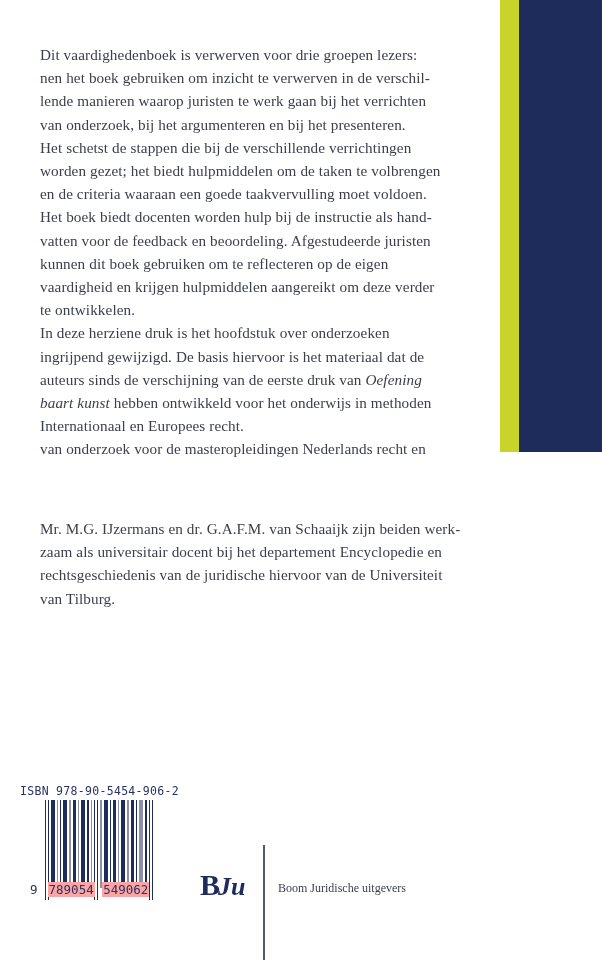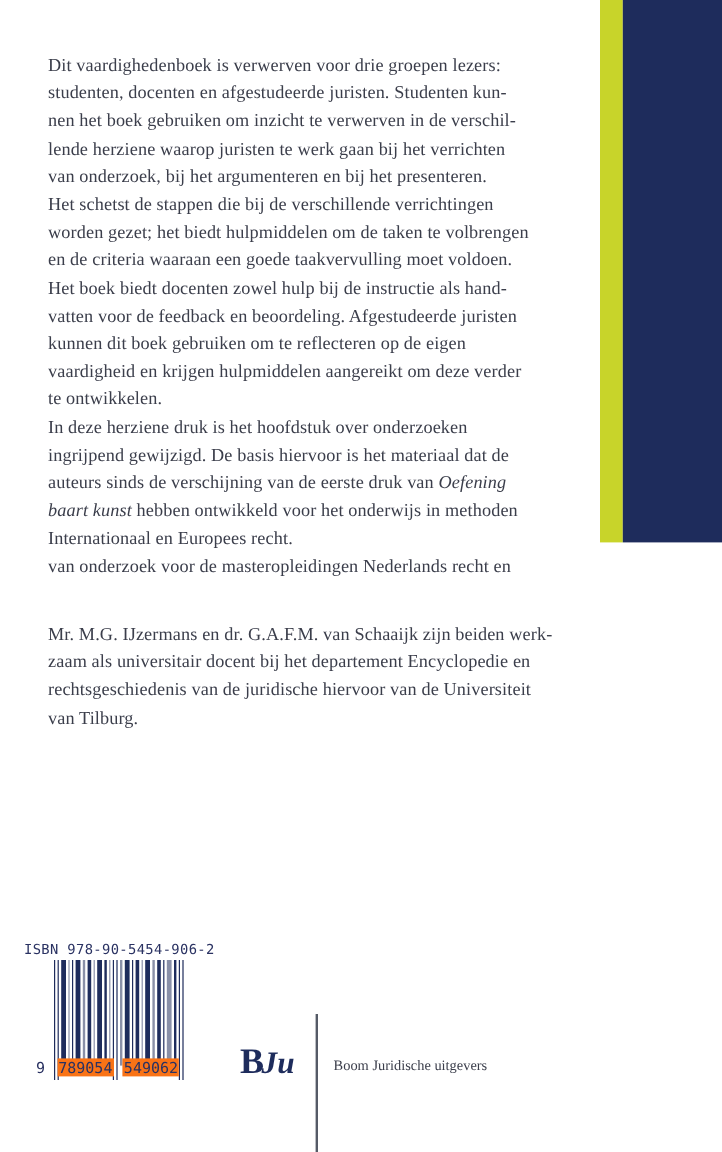--- a/index.html
+++ b/index.html
@@ -38,21 +38,21 @@
       display: flex; align-items: flex-start;
     }
     .barcode span { display: block; height: 88px; margin-right: 2px; }
     .barcode span.long { height: 100px; }
     .barcode-digits {
       position: absolute; left: 30px; top: 882px;
       font-family: "DejaVu Sans Mono", "Liberation Mono", monospace;
       font-size: 12.5px; color: #2a3262; background: transparent;
     }
     .barcode-digits .first { margin-right: 10px; }
-    .barcode-digits .grp { background: #f97316; padding: 0 1px; }
+    .barcode-digits .grp { background: #fca5a5; padding: 0 1px; }
 
     .logo {
       position: absolute; left: 200px; top: 868px;
       font-family: "Liberation Serif", "DejaVu Serif", serif;
       font-weight: bold; font-size: 30px; color: #1e2c5c;
     }
     .logo .ju { font-style: italic; font-size: 26px; margin-left: -2px; }
     .divider {
       position: absolute; left: 263px; top: 845px; width: 1.5px; height: 115px;
       background: #555a66;
@@ -64,28 +64,27 @@
     }
   </style>
 </head>
 <body>
 
 <div class="band-yellow"></div>
 <div class="band-navy"></div>
 
 <div class="text-block blurb">
   <span class="line">Dit vaardighedenboek is verwerven voor drie groepen lezers:</span>
-  <span class="line">studenten, docenten en afgestudeerde juristen. Studenten kun-</span>
   <span class="line">nen het boek gebruiken om inzicht te verwerven in de verschil-</span>
-  <span class="line">lende herziene waarop juristen te werk gaan bij het verrichten</span>
+  <span class="line">lende manieren waarop juristen te werk gaan bij het verrichten</span>
   <span class="line">van onderzoek, bij het argumenteren en bij het presenteren.</span>
   <span class="line">Het schetst de stappen die bij de verschillende verrichtingen</span>
   <span class="line">worden gezet; het biedt hulpmiddelen om de taken te volbrengen</span>
   <span class="line">en de criteria waaraan een goede taakvervulling moet voldoen.</span>
-  <span class="line">Het boek biedt docenten zowel hulp bij de instructie als hand-</span>
+  <span class="line">Het boek biedt docenten worden hulp bij de instructie als hand-</span>
   <span class="line">vatten voor de feedback en beoordeling. Afgestudeerde juristen</span>
   <span class="line">kunnen dit boek gebruiken om te reflecteren op de eigen</span>
   <span class="line">vaardigheid en krijgen hulpmiddelen aangereikt om deze verder</span>
   <span class="line">te ontwikkelen.</span>
   <span class="line">In deze herziene druk is het hoofdstuk over onderzoeken</span>
   <span class="line">ingrijpend gewijzigd. De basis hiervoor is het materiaal dat de</span>
   <span class="line"><span>auteurs sinds de verschijning van de eerste druk van </span><em>Oefening</em></span>
   <span class="line"><em>baart kunst</em><span> hebben ontwikkeld voor het onderwijs in methoden</span></span>
   <span class="line">Internationaal en Europees recht.</span>
   <span class="line">van onderzoek voor de masteropleidingen Nederlands recht en</span>

